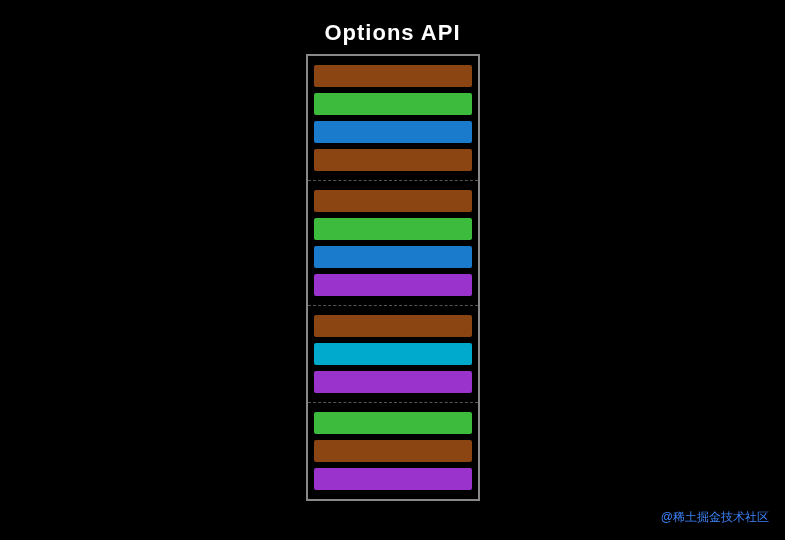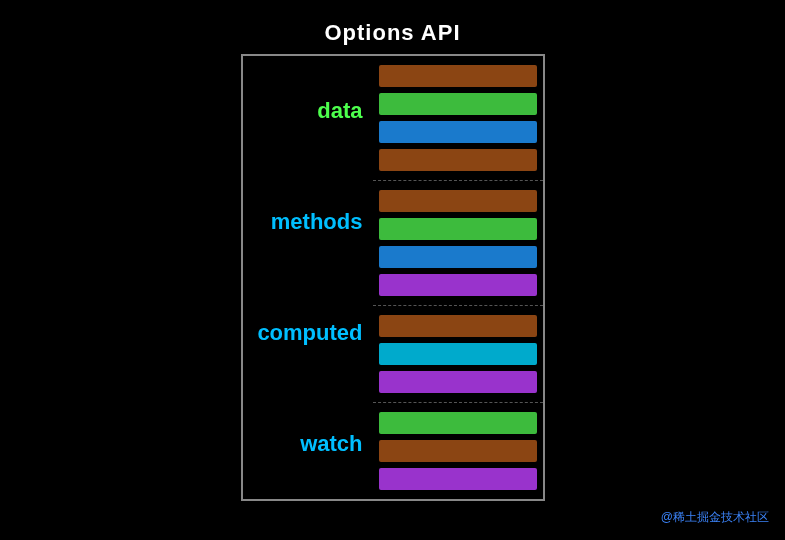--- a/index.html
+++ b/index.html
@@ -103,34 +103,20 @@
       font-family: Arial, sans-serif;
     }
   </style>
 </head>
 <body>
 
 <div class="main-container">
   <div class="diagram-wrapper">
     <div class="title">Options API</div>
     <div class="api-box">
-      <div class="labels-col" id="labels-col" style="display: flex; flex-direction: column;">
-          <div style="display: flex; align-items: center; justify-content: flex-end; flex: 1 1 0%;">
-            <span class="group-label label-data">data</span>
-          </div>
-          <div style="display: flex; align-items: center; justify-content: flex-end; flex: 1 1 0%;">
-            <span class="group-label label-methods">methods</span>
-          </div>
-          <div style="display: flex; align-items: center; justify-content: flex-end; flex: 1 1 0%;">
-            <span class="group-label label-computed">computed</span>
-          </div>
-          <div style="display: flex; align-items: center; justify-content: flex-end; flex: 1 1 0%;">
-            <span class="group-label label-watch">watch</span>
-          </div>
-        </div>
       <div class="bars-col" id="bars-col">
           <div class="group">
             <div class="bar bar-brown"></div>
             <div class="bar bar-green"></div>
             <div class="bar bar-blue"></div>
             <div class="bar bar-brown"></div>
           </div>
           <div class="group">
             <div class="bar bar-brown"></div>
             <div class="bar bar-green"></div>

